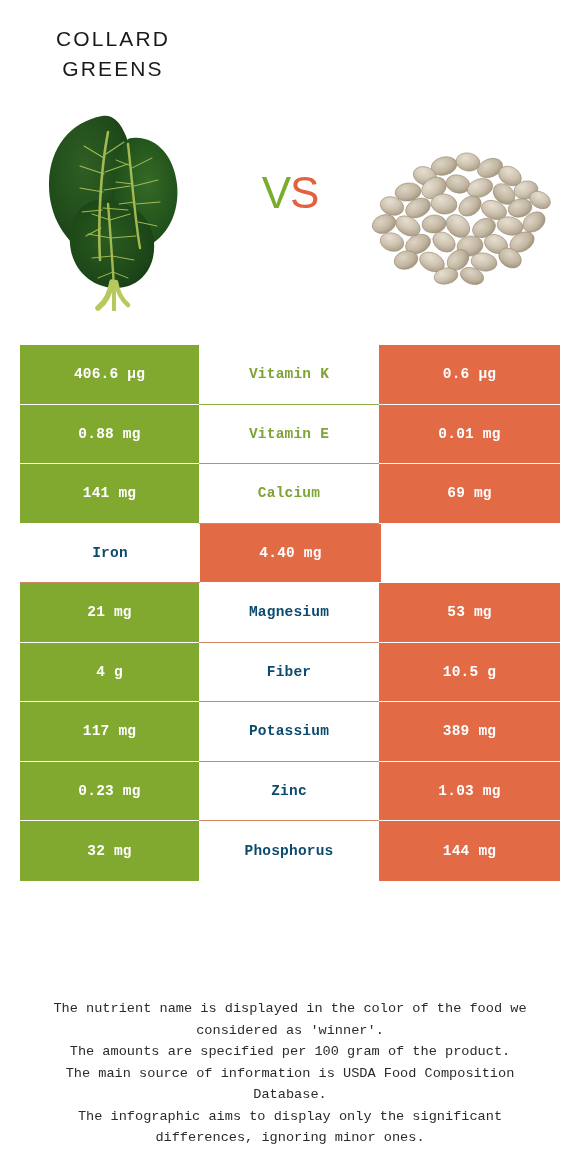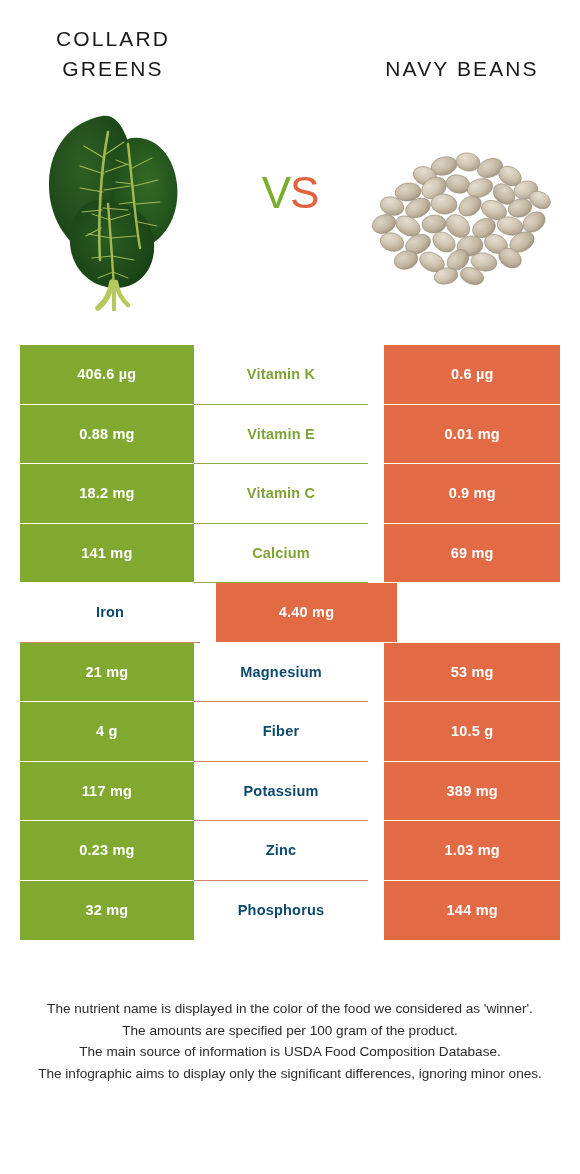--- a/index.html
+++ b/index.html
@@ -103,30 +103,31 @@
     align-items: stretch;
   }
   .cell {
     display: flex;
     align-items: center;
     justify-content: center;
     font-size: 14.5px;
     font-weight: 600;
     letter-spacing: 0.2px;
     box-sizing: border-box;
+    font-family: Liberation Mono, monospace;
   }
   .cell-left {
     width: 179px;
     background: #81A92F;
     color: #ffffff;
     border-bottom: 1.5px solid #ffffff;
   }
   .cell-right {
     width: 181px;
-    margin-left: 16px;
+    margin-left: 0;
     background: #E26A45;
     color: #ffffff;
     border-bottom: 1.5px solid #ffffff;
   }
   .cell-mid {
     width: 180px;
     background: #ffffff;
     font-size: 14.5px;
     font-weight: 600;
   }
@@ -147,36 +148,35 @@
     border-bottom: none;
   }
 
   
   .footnote {
     position: absolute;
     left: 30px;
     top: 998px;
     width: 520px;
     text-align: center;
-    font-family: Liberation Sans, sans-serif;
+    font-family: Liberation Mono, monospace;
     font-size: 13.6px;
     line-height: 21.5px;
     color: #2b2b2b;
     font-weight: 400;
   }
   .footnote div { white-space: normal; }
 </style>
 </head>
 <body>
 
 <div class="page">
 
   <div class="titles">
     <div class="title title-left">COLLARD GREENS</div>
-    <div class="title title-right">NAVY BEANS</div>
   </div>
 
   <div class="hero">
 
     <div class="hero-cell hero-left">
       <svg class="veg-svg" width="150" height="215" viewBox="0 0 150 215">
         <defs>
           <radialGradient id="lf1" cx="40%" cy="35%" r="75%">
             <stop offset="0%" stop-color="#2f5f24"></stop>
             <stop offset="60%" stop-color="#1f4a1a"></stop>
@@ -293,25 +293,20 @@
         <div class="cell cell-left">406.6 µg</div>
         <div class="cell cell-mid win-green">Vitamin K</div>
         <div class="cell cell-right">0.6 µg</div>
       </div>
       <div class="row">
         <div class="cell cell-left">0.88 mg</div>
         <div class="cell cell-mid win-green">Vitamin E</div>
         <div class="cell cell-right">0.01 mg</div>
       </div>
       <div class="row">
-        <div class="cell cell-left">18.2 mg</div>
-        <div class="cell cell-mid win-green">Vitamin C</div>
-        <div class="cell cell-right">0.9 mg</div>
-      </div>
-      <div class="row">
         <div class="cell cell-left">141 mg</div>
         <div class="cell cell-mid win-green">Calcium</div>
         <div class="cell cell-right">69 mg</div>
       </div>
       <div class="row">
         <div class="cell cell-mid win-orange">Iron</div>
         <div class="cell cell-right">4.40 mg</div>
       </div>
       <div class="row">
         <div class="cell cell-left">21 mg</div>

